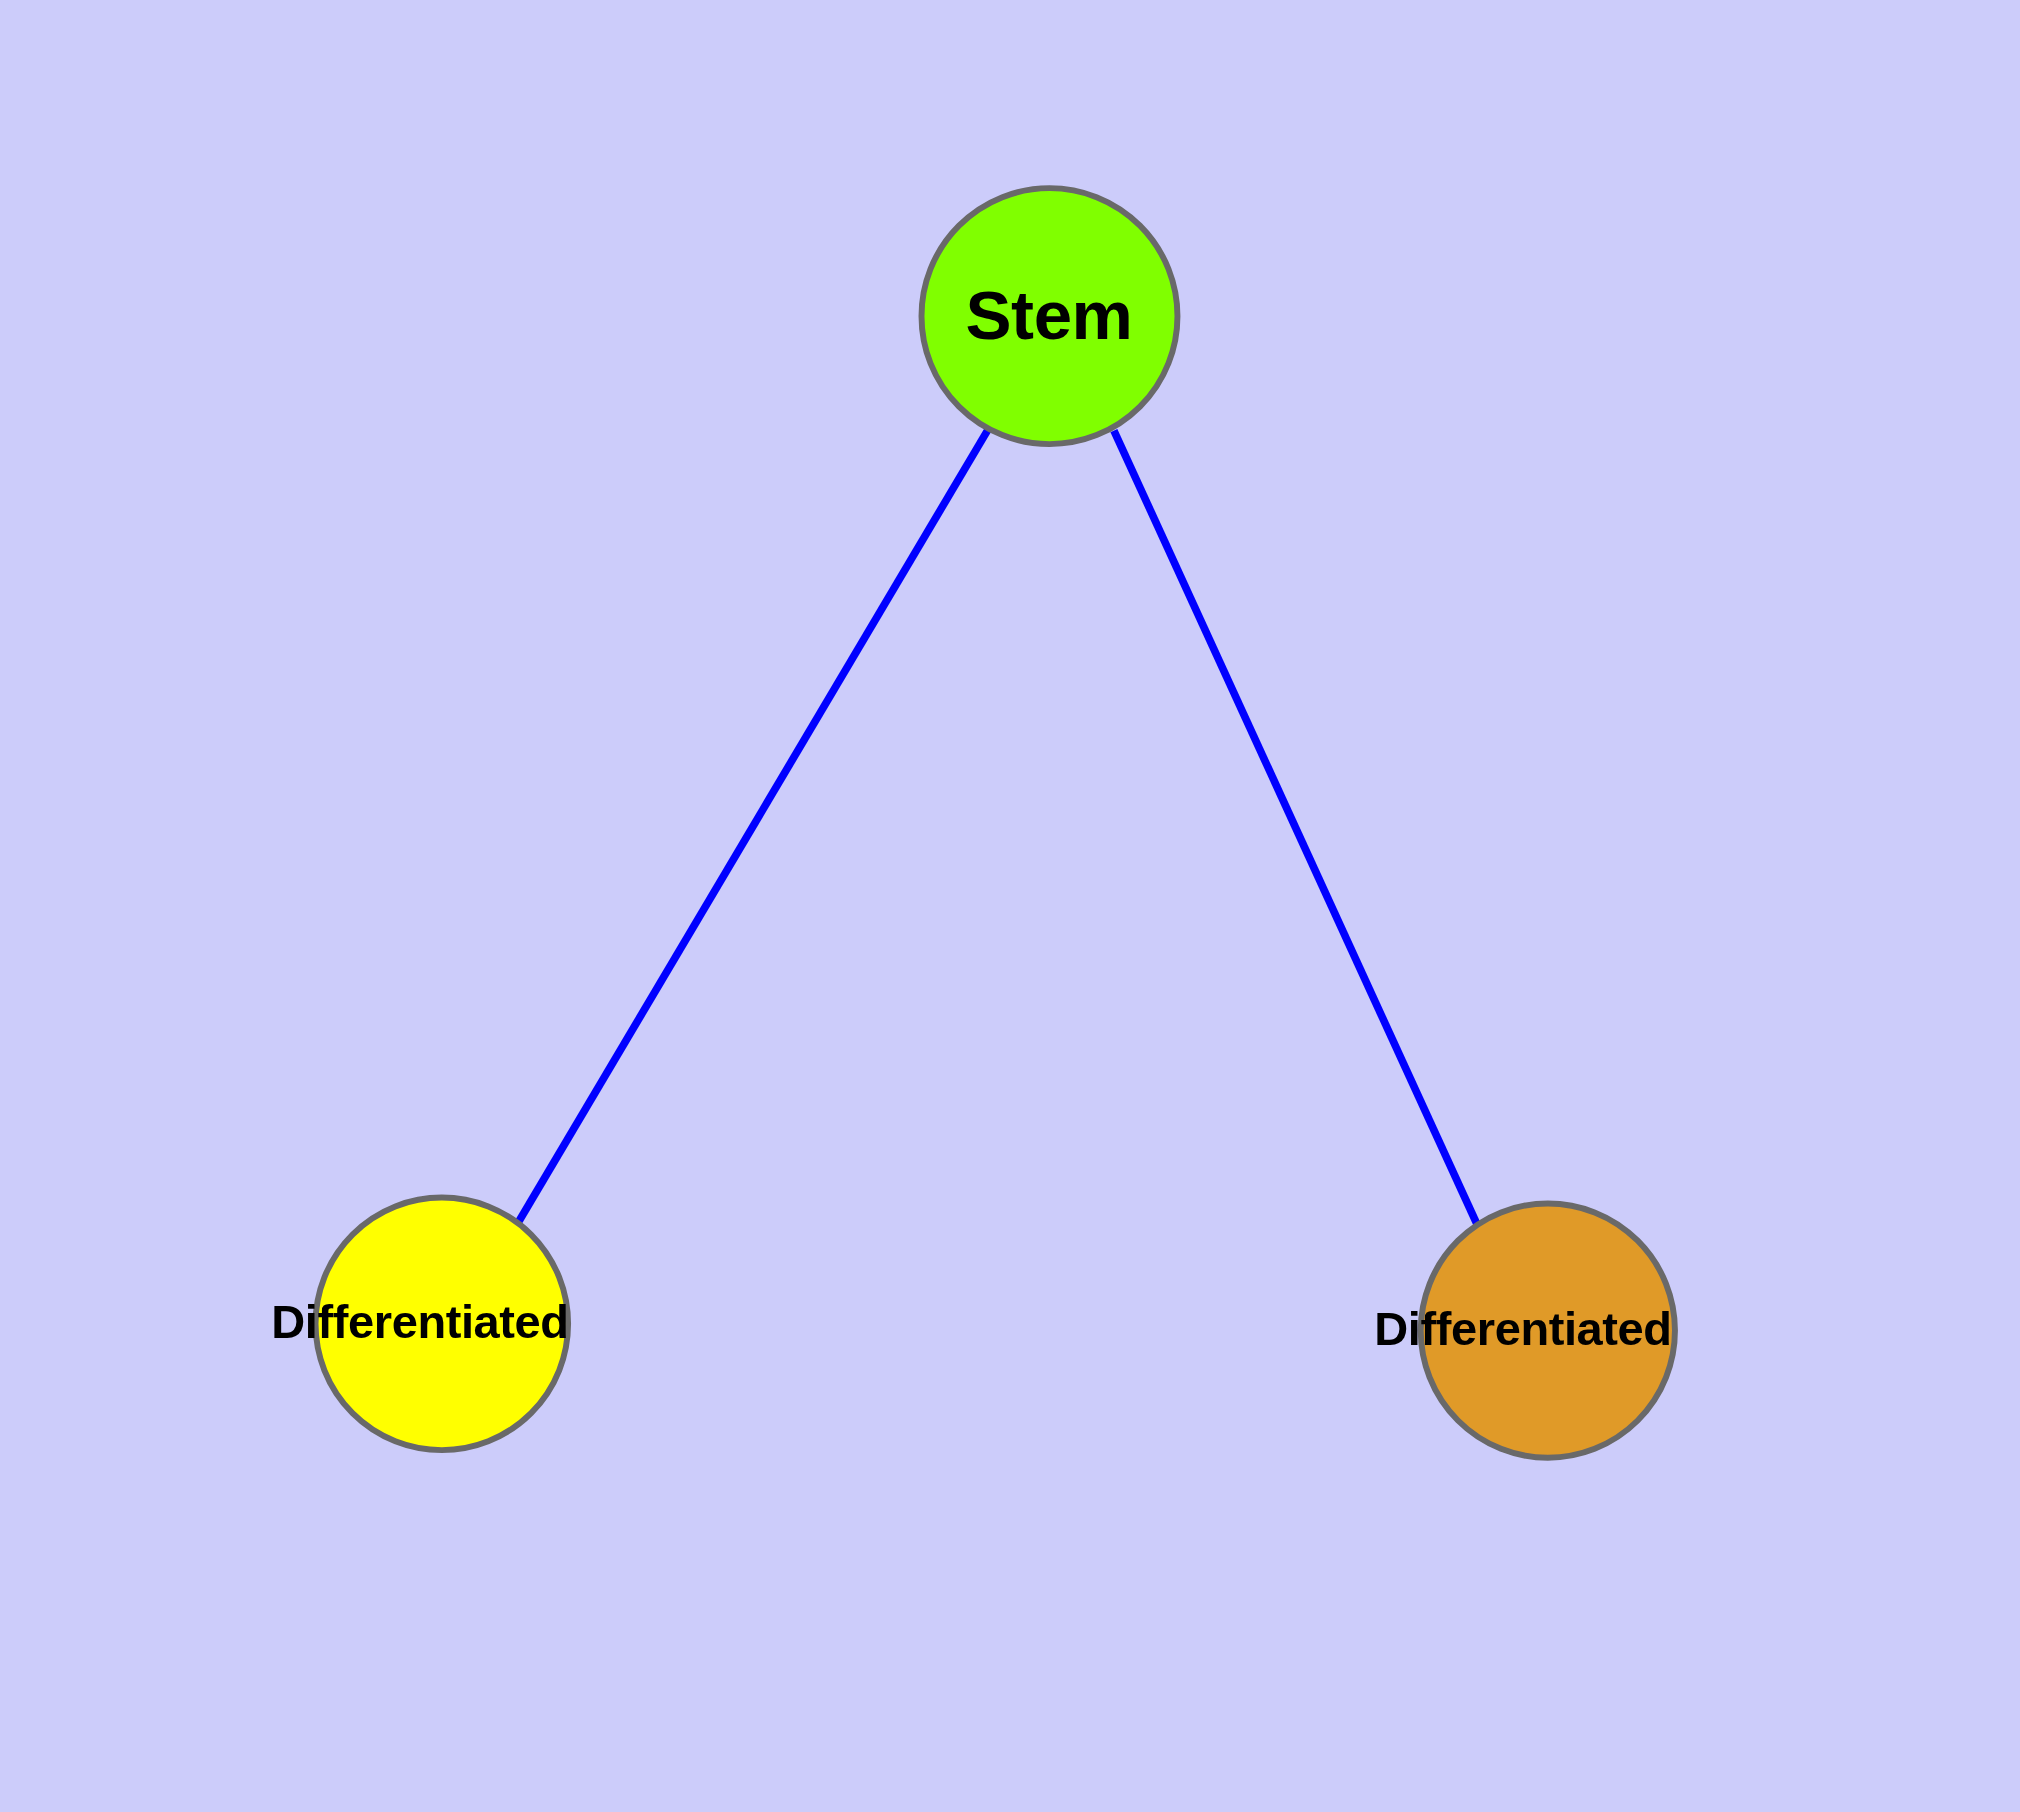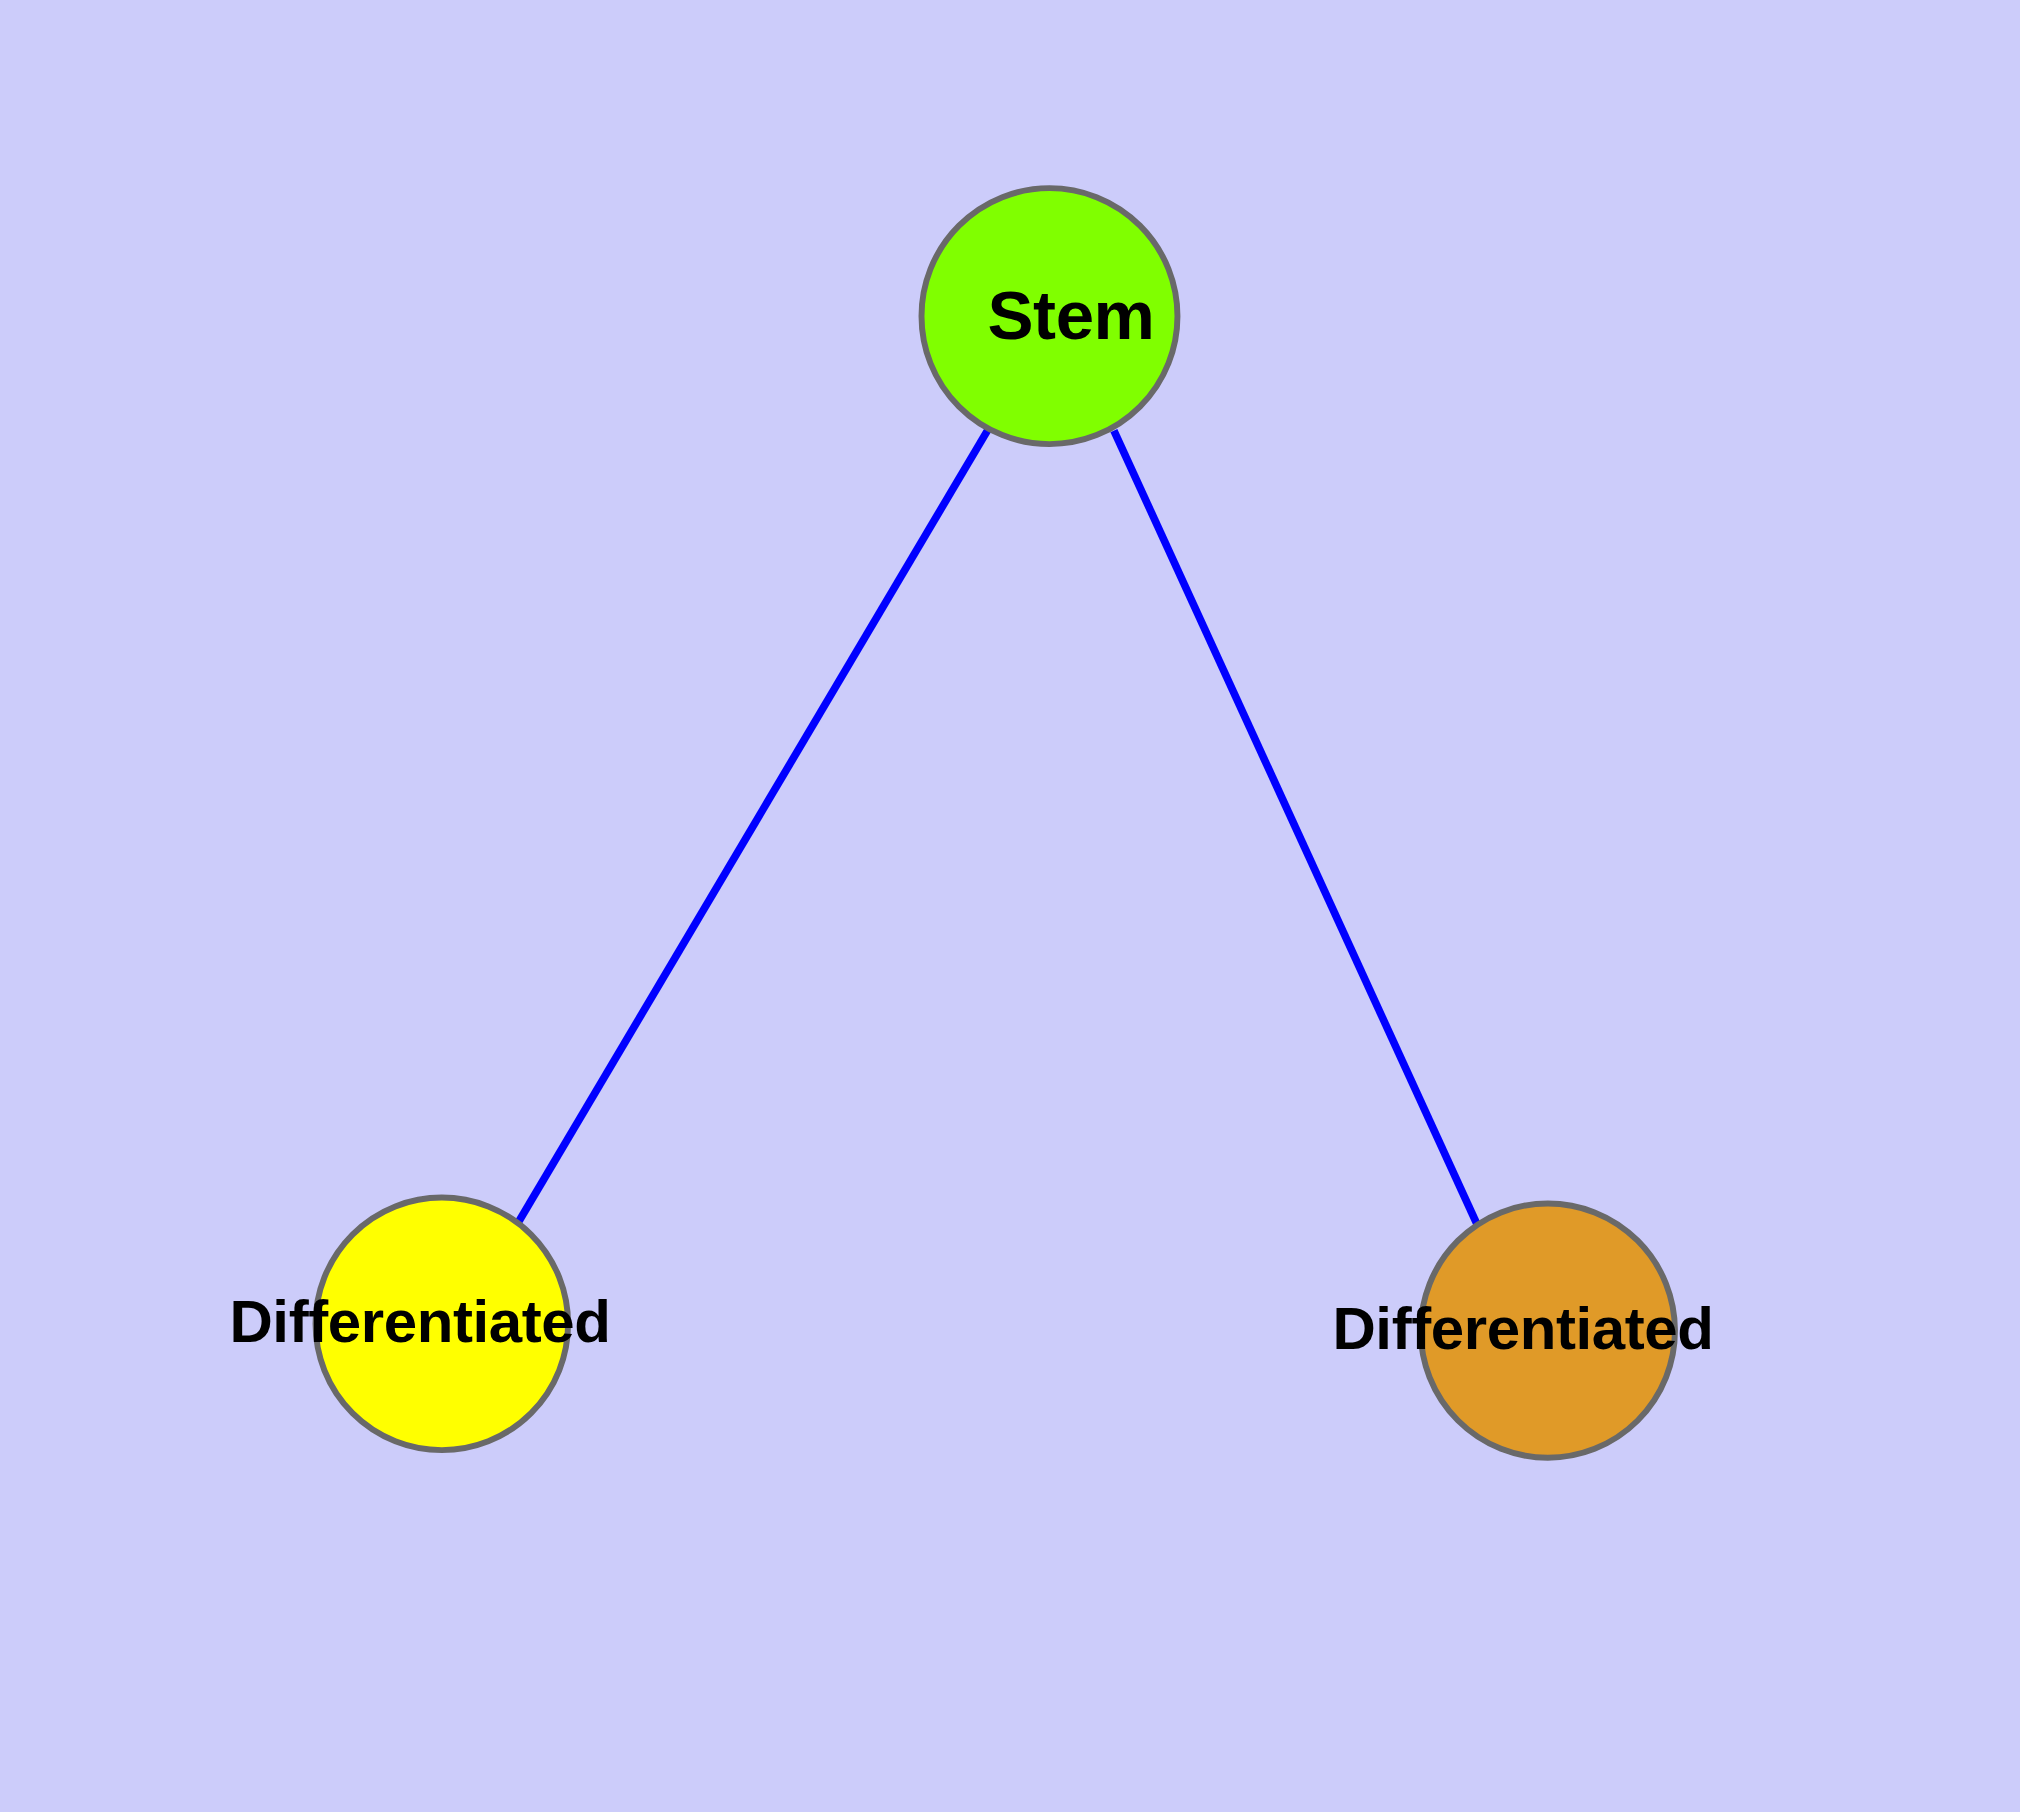--- a/index.html
+++ b/index.html
@@ -41,21 +41,21 @@
     line-height: 1.02;
     letter-spacing: -0.4px;
     white-space: nowrap;
     pointer-events: none;
     transform: translate(-50%, -50%);
   }
   .node-label.big {
     font-size: 69px;
   }
   .node-label.leaf {
-    font-size: 60px;
+    font-size: 47px;
   }
   .label-line {
     display: block;
   }
 </style>
 </head>
 <body style="background: rgb(204, 204, 250);">
 
 <div id="stage" style="background: rgb(204, 204, 250);">
 
@@ -68,21 +68,21 @@
       <line class="edge-line" x1="1314" y1="508" x2="1744" y2="1448" stroke="#0000ff" stroke-width="9"></line>
     </g>
 
     <g>
       <circle class="node-circle" cx="1238" cy="373" r="151" fill="#80ff00" stroke="#696969"></circle>
       <circle class="node-circle" cx="521" cy="1562" r="149" fill="#ffff00" stroke="#696969"></circle>
       <circle class="node-circle" cx="1826" cy="1570" r="150" fill="#e09a28" stroke="#696969"></circle>
     </g>
   </svg>
 
-  <div class="node-label big" style="left: 1071px; top: 316px;">
+  <div class="node-label big" style="left: 1049px; top: 316px;">
     <span class="label-line">Stem</span>
   </div>
 
   <div class="node-label leaf" style="left: 420px; top: 1322px;">
     <span class="label-line">Differentiated</span>
   </div>
 
   <div class="node-label leaf" style="left: 1523px; top: 1329px;">
     <span class="label-line">Differentiated</span>
   </div>

